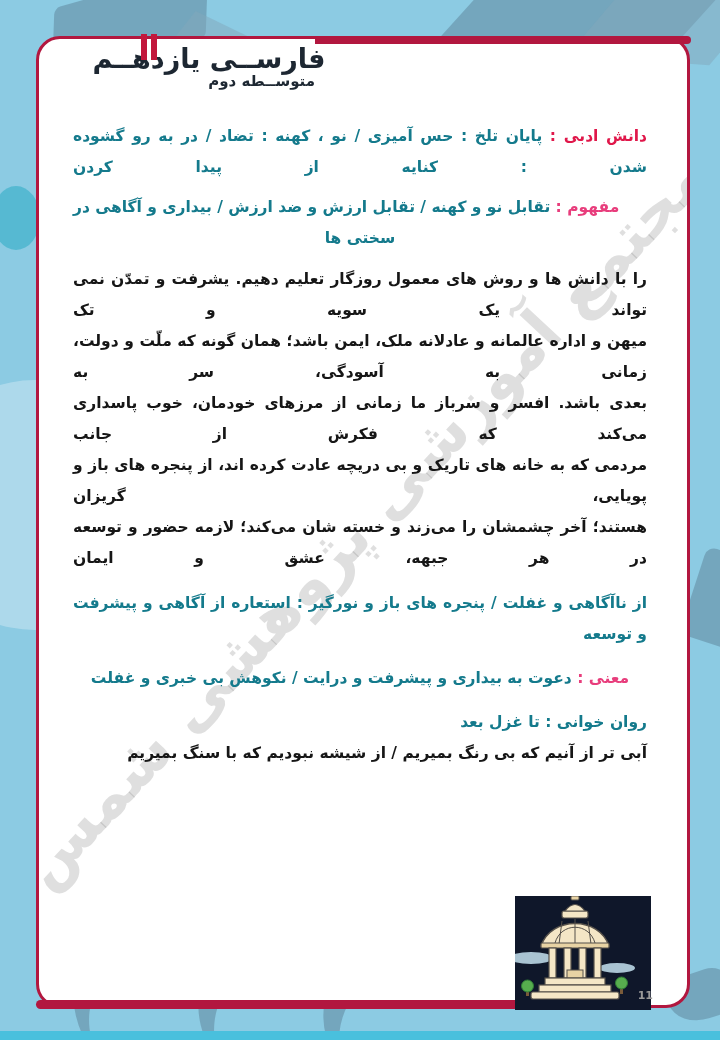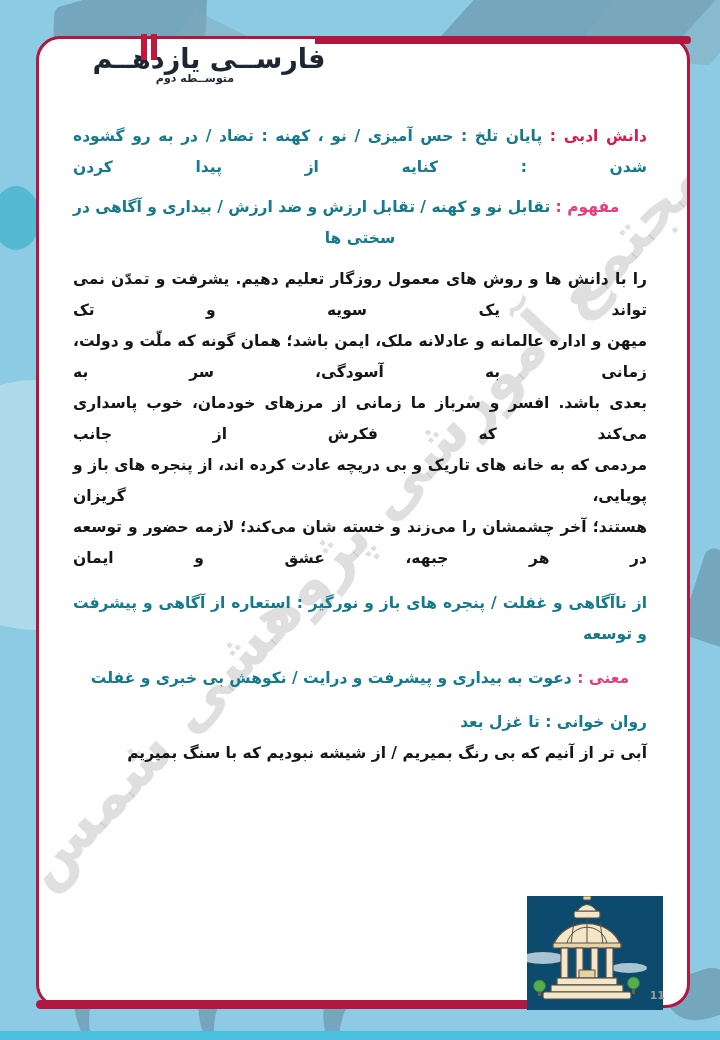--- a/index.html
+++ b/index.html
@@ -32,39 +32,39 @@
   .accent-bottom{position:absolute;bottom:-3.5px;left:-3.5px;width:76%;height:9px;background:var(--crimson);
               border-radius:14px 0 0 14px;z-index:3;}
   .wm-layer{position:absolute;inset:0;border-radius:20px;overflow:hidden;z-index:1;}
   .watermark{position:absolute;top:50%;left:50%;transform:translate(-50%,-52%) rotate(-47deg);
              font-size:62px;font-weight:bold;color:var(--wm);white-space:nowrap;direction:rtl;letter-spacing:2px;}
   
   .logo{position:absolute;top:4px;left:50px;width:240px;z-index:4;text-align:center;}
   .logo-title{font-size:27px;font-weight:bold;color:#1d2732;direction:rtl;line-height:1.2;}
   .logo-bars{position:absolute;top:-9px;left:52px;display:flex;gap:4px;}
   .logo-bars span{width:6px;height:26px;background:#c2173c;display:block;}
-  .logo-subtitle{font-size:11px;font-weight:bold;color:#1d2732;margin-top:-3px;transform:translateX(-14px);}
+  .logo-subtitle{font-size:15px;font-weight:bold;color:#1d2732;margin-top:-3px;transform:translateX(-14px);text-align:right;}
   
   .content{position:absolute;top:82px;right:40px;left:34px;z-index:3;direction:rtl;
            font-size:15.5px;font-weight:bold;line-height:31px;}
   .line{text-align:justify;text-align-last:justify;}
   .line.last-right{text-align-last:right;}
   .line.last-center{text-align:left;text-align-last:center;}
   .t-teal{color:var(--teal);} .t-black{color:var(--ink);}
   .lbl-red{color:var(--red);} .lbl-pink{color:var(--pink);} .lbl-teal{color:var(--teal);}
   .block{margin-bottom:12px;}
   [data-name="danesh-adabi-1"]{margin-bottom:9px;}
   [data-name="mafhum-1"]{margin-bottom:10px;}
   [data-name="main-paragraph"]{margin-bottom:14px;}
   [data-name="danesh-adabi-2"]{margin-bottom:13px;}
   [data-name="mani-1"]{margin-bottom:13px;}
   [data-name="ravan-khani"]{margin-bottom:0;}
   [data-name="verse-line"]{margin-bottom:0;}
   
-  .pavilion{position:absolute;right:24px;bottom:-5px;width:136px;height:114px;background:#0c4a6e;z-index:4;}
+  .pavilion{position:absolute;right:36px;bottom:-5px;width:136px;height:114px;background:#0f172a;z-index:4;}
   .pavilion svg{position:absolute;left:0;bottom:8px;}
   .pagenum{position:absolute;right:-2px;bottom:8px;font-size:11px;font-weight:bold;color:#9a9a9a;direction:ltr;}
 </style>
 </head>
 <body>
 
 <div class="page" data-name="page-background">
   <div class="shape s1" data-name="deco-shape-top-left"></div>
   <div class="shape s2" data-name="deco-shape-top-left-2"></div>
   <div class="shape s3" data-name="deco-shape-top-right"></div>

